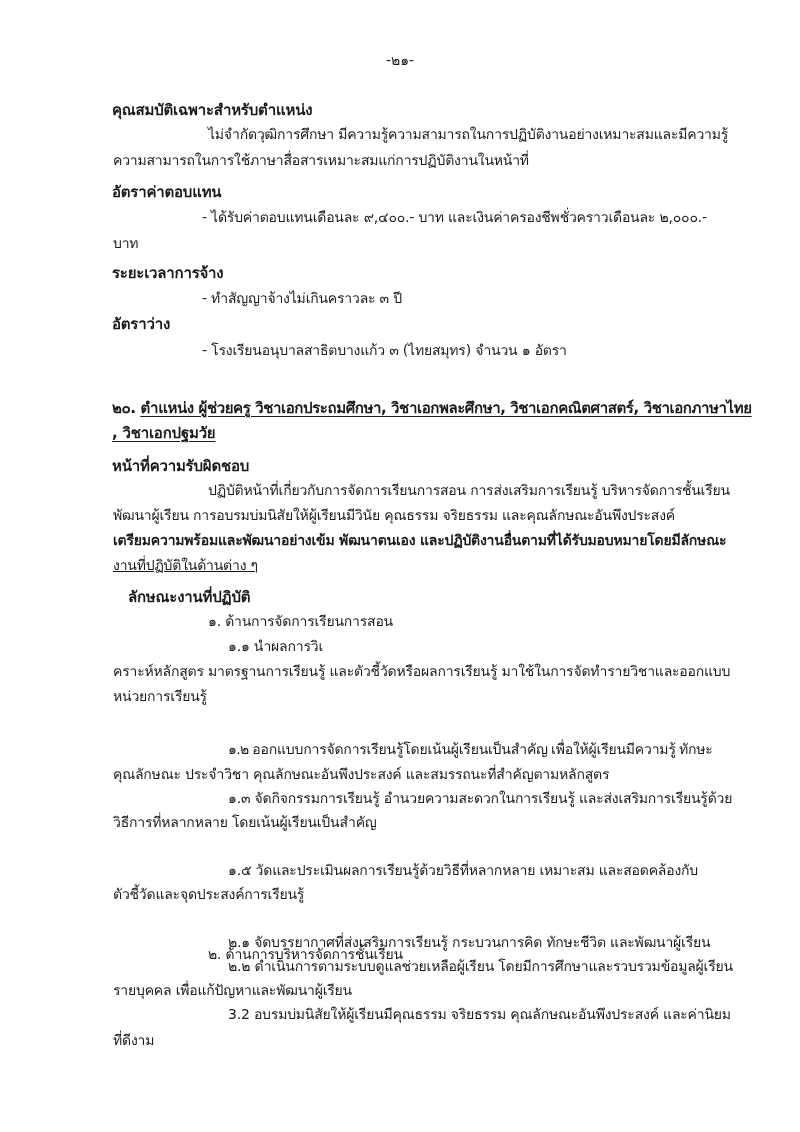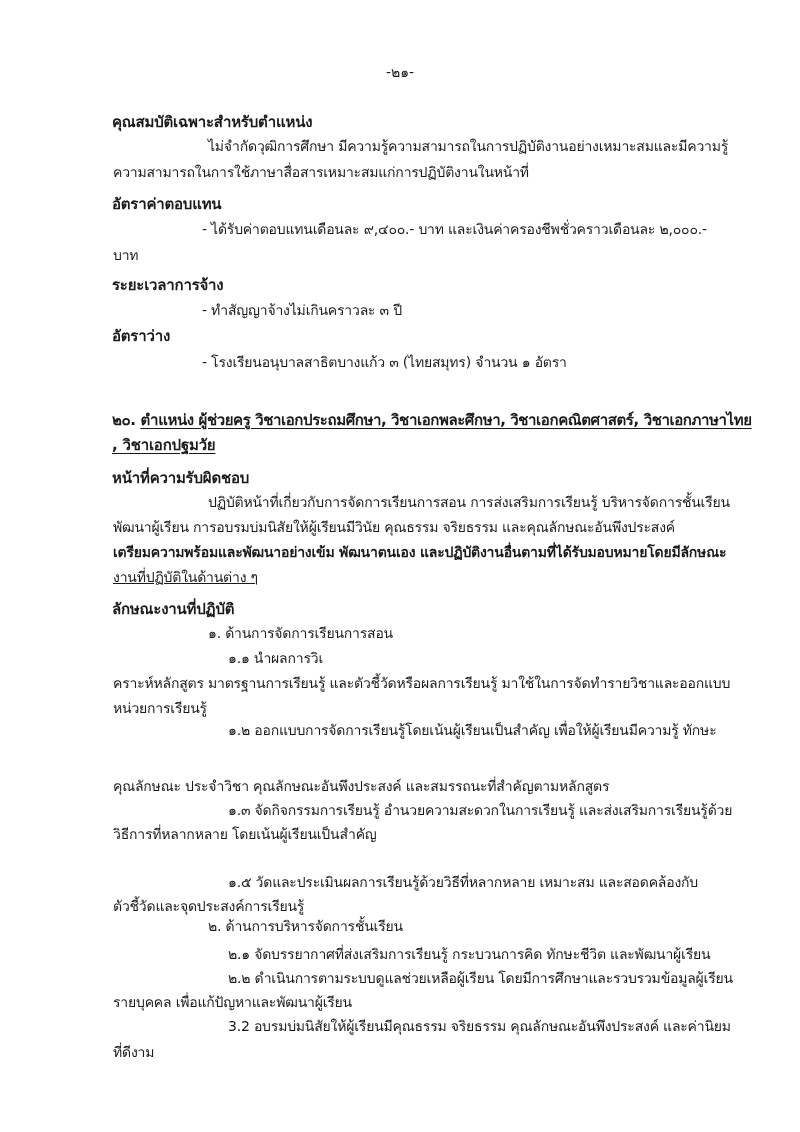--- a/index.html
+++ b/index.html
@@ -11,21 +11,21 @@
     width: 800px;
     height: 1132px;
     position: relative;
     overflow: hidden;
     font-family: "DejaVu Sans", "Liberation Sans", sans-serif;
     color: #1a1a1a;
   }
   .page {
     position: absolute;
     left: 0; top: 0;
-    width: 800px; height: 952px; margin-top: 12px;
+    width: 800px; height: 952px;
   }
   .line {
     position: absolute;
     white-space: nowrap;
     font-size: 14px;
     line-height: 20px;
     letter-spacing: -0.2px;
   }
   .bold { font-weight: bold; font-size: 15px; }
   .u { text-decoration: underline; text-underline-offset: 3px; }
@@ -64,33 +64,33 @@
     <span class="u">ตำแหน่ง ผู้ช่วยครู วิชาเอกประถมศึกษา, วิชาเอกพละศึกษา, วิชาเอกคณิตศาสตร์, วิชาเอกภาษาไทย</span>
   </div>
   <div class="line bold u" style="left:112px; top:423px;">, วิชาเอกปฐมวัย</div>
 
   <div class="line bold" style="left:112px; top:456px;">หน้าที่ความรับผิดชอบ</div>
   <div class="line" style="left:113px; top:505px;">พัฒนาผู้เรียน การอบรมบ่มนิสัยให้ผู้เรียนมีวินัย คุณธรรม จริยธรรม และคุณลักษณะอันพึงประสงค์</div>
   <div class="line" style="left:208px; top:480px;">ปฏิบัติหน้าที่เกี่ยวกับการจัดการเรียนการสอน การส่งเสริมการเรียนรู้ บริหารจัดการชั้นเรียน</div>
   <div class="line" style="left:113px; top:530px;font-weight:bold;">เตรียมความพร้อมและพัฒนาอย่างเข้ม พัฒนาตนเอง และปฏิบัติงานอื่นตามที่ได้รับมอบหมายโดยมีลักษณะ</div>
   <div class="line" style="left:113px; top:555px;text-decoration:underline;">งานที่ปฏิบัติในด้านต่าง ๆ</div>
 
-  <div class="line bold" style="left:112px; top:587px;">ลักษณะงานที่ปฏิบัติ</div>
+  <div class="line bold" style="left:128px; top:587px;">ลักษณะงานที่ปฏิบัติ</div>
   <div class="line" style="left:208px; top:611px;">๑. ด้านการจัดการเรียนการสอน</div>
   <div class="line" style="left:228px; top:636px;">๑.๑ นำผลการวิเ</div>
   <div class="line" style="left:113px; top:661px;">คราะห์หลักสูตร มาตรฐานการเรียนรู้ และตัวชี้วัดหรือผลการเรียนรู้ มาใช้ในการจัดทำรายวิชาและออกแบบ</div>
   <div class="line" style="left:113px; top:686px;">หน่วยการเรียนรู้</div>
 
-  <div class="line" style="left:228px; top:708px;">๑.๒ ออกแบบการจัดการเรียนรู้โดยเน้นผู้เรียนเป็นสำคัญ เพื่อให้ผู้เรียนมีความรู้ ทักษะ</div>
+  <div class="line" style="left:228px; top:740px;font-family:Liberation Serif, serif;">๑.๒ ออกแบบการจัดการเรียนรู้โดยเน้นผู้เรียนเป็นสำคัญ เพื่อให้ผู้เรียนมีความรู้ ทักษะ</div>
   <div class="line" style="left:113px; top:764px;">คุณลักษณะ ประจำวิชา คุณลักษณะอันพึงประสงค์ และสมรรถนะที่สำคัญตามหลักสูตร</div>
   <div class="line" style="left:228px; top:788px;">๑.๓ จัดกิจกรรมการเรียนรู้ อำนวยความสะดวกในการเรียนรู้ และส่งเสริมการเรียนรู้ด้วย</div>
   <div class="line" style="left:113px; top:812px;">วิธีการที่หลากหลาย โดยเน้นผู้เรียนเป็นสำคัญ</div>
   <div class="line" style="left:228px; top:860px;">๑.๕ วัดและประเมินผลการเรียนรู้ด้วยวิธีที่หลากหลาย เหมาะสม และสอดคล้องกับ</div>
   <div class="line" style="left:113px; top:884px;">ตัวชี้วัดและจุดประสงค์การเรียนรู้</div>
 
-  <div class="line" style="left:208px; top:904px;">๒. ด้านการบริหารจัดการชั้นเรียน</div>
+  <div class="line" style="left:208px; top:944px;">๒. ด้านการบริหารจัดการชั้นเรียน</div>
   <div class="line" style="left:228px; top:932px;">๒.๑ จัดบรรยากาศที่ส่งเสริมการเรียนรู้ กระบวนการคิด ทักษะชีวิต และพัฒนาผู้เรียน</div>
   <div class="line" style="left:228px; top:956px;">๒.๒ ดำเนินการตามระบบดูแลช่วยเหลือผู้เรียน โดยมีการศึกษาและรวบรวมข้อมูลผู้เรียน</div>
   <div class="line" style="left:113px; top:980px;">รายบุคคล เพื่อแก้ปัญหาและพัฒนาผู้เรียน</div>
   <div class="line" style="left:228px; top:1004px;">3.2 อบรมบ่มนิสัยให้ผู้เรียนมีคุณธรรม จริยธรรม คุณลักษณะอันพึงประสงค์ และค่านิยม</div>
   <div class="line" style="left:113px; top:1030px;">ที่ดีงาม</div>
 
 </div>
 
 </body></html>

